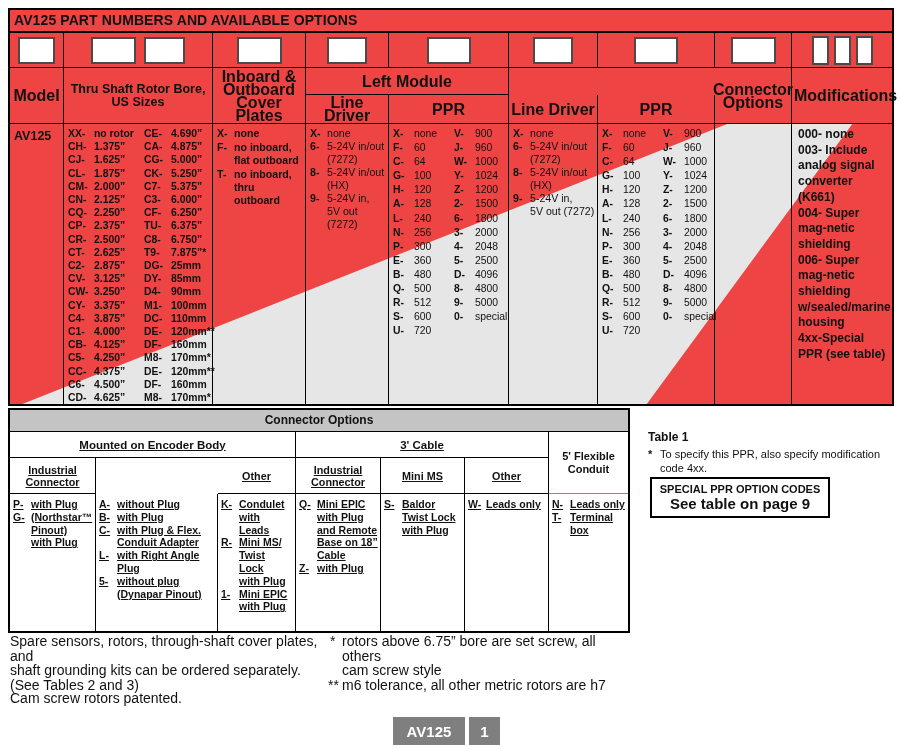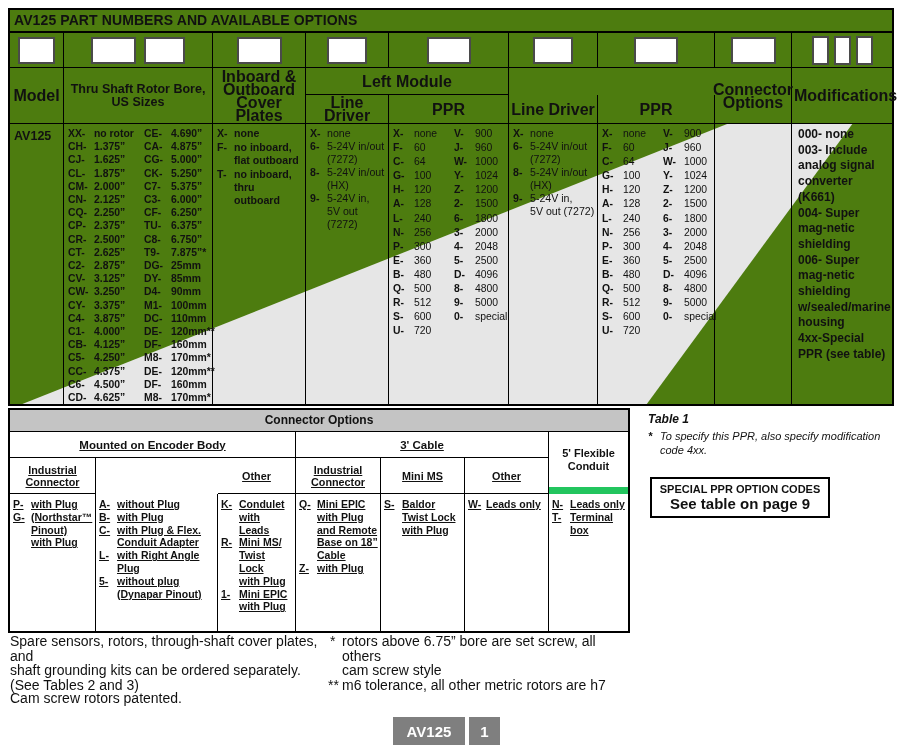--- a/index.html
+++ b/index.html
@@ -3,21 +3,21 @@
 <meta charset="utf-8">
 <style>
   * { margin:0; padding:0; box-sizing:border-box; }
   html,body { background:#ffffff; }
   body {
     width:901px; height:749px; position:relative;
     font-family:"Liberation Sans", sans-serif; color:#111;
     -webkit-font-smoothing:antialiased;
   }
   
-  .upper { position:absolute; left:8px; top:8px; width:886px; border:2px solid #000; background:#4d7c0f; }
+  .upper { position:absolute; left:8px; top:8px; width:886px; border:2px solid #000; background:#ef4444; }
   .title-bar { font-weight:bold; font-size:14px; padding:2px 4px 3px 4px; border-bottom:2px solid #000; letter-spacing:.1px; }
   .grid9 { display:grid; grid-template-columns:54px 149px 93px 83px 120px 89px 117px 77px 1fr; }
   .boxes-row { height:35px; border-bottom:1px solid #000; }
   .bcell { border-right:1px solid #000; display:flex; align-items:center; justify-content:center; gap:8px; }
   .bcell:last-child { border-right:none; }
   .cbox { border:2px solid #4a4a4a; background:#fff; width:42px; height:27px; }
   .cbox.sm { width:17px; height:29px; }
   .head-rows { grid-template-rows:27px 28px; border-bottom:1px solid #000; }
   .hcell { border-right:1px solid #000; display:flex; align-items:center; justify-content:center;
            text-align:center; font-weight:bold; font-size:16px; line-height:13px; padding:1px 2px; }
@@ -44,28 +44,28 @@
   .covers .opt { margin-bottom:1px; }
   
   .mod { font-size:12px; font-weight:bold; line-height:15.7px; }
   
   .lower { position:absolute; left:8px; top:408px; width:622px; border:2px solid #000; background:#fff; }
   .lower-title { background:#c4c4c4; text-align:center; font-weight:bold; font-size:12px; padding:3px 0 4px 0; border-bottom:1px solid #000; }
   .lower-grid { display:grid; grid-template-columns:86px 122px 78px 85px 84px 84px 1fr; grid-template-rows:26px 36px 137px; }
   .lg-cell { border-right:1px solid #000;text-decoration:underline; }
   .lg-group { border-bottom:1px solid #000; display:flex; align-items:center; justify-content:center; font-weight:bold; font-size:11.5px; }
   .lg-head { border-bottom:1px solid #000; display:flex; align-items:center; justify-content:center; text-align:center; font-weight:bold; font-size:10.8px; line-height:12px; padding:1px 2px; }
-  .lg-conduit { grid-column:7; grid-row:1/3; border-right:none; border-bottom:7px solid #22c55e; display:flex; align-items:center; justify-content:center; text-align:center; font-weight:bold; font-size:11px; line-height:13px; white-space:pre-line; }
+  .lg-conduit { grid-column:7; grid-row:1/3; border-right:none; border-bottom:1px solid #22c55e; display:flex; align-items:center; justify-content:center; text-align:center; font-weight:bold; font-size:11px; line-height:13px; white-space:pre-line; }
   .lg-body { padding:4px 2px 0 3px; }
   .lg-body .opt { font-size:10.5px; line-height:12.8px; }
   .lg-body .opt .code { width:18px; }
   .lg-body .opt .txt { font-weight:bold; }
   .norb { border-right:none; }
   
-  .table1 { position:absolute; left:648px; top:412px; width:252px;font-style:italic; }
+  .table1 { position:absolute; left:648px; top:430px; width:252px; }
   .table1-title { font-weight:bold; font-size:12px; margin-bottom:3px; }
   .starnote { display:flex; font-size:11px; line-height:14px; }
   .starnote .star { width:12px; flex:none; font-weight:bold; }
   .special-box { position:absolute; left:650px; top:477px; width:180px; border:2px solid #000; text-align:center; font-weight:bold; padding:4px 2px; }
   .special-box .l1 { font-size:11px; }
   .special-box .l2 { font-size:15px; }
   
   .note { position:absolute; font-size:14px; line-height:14.5px; white-space:pre-line; }
   .fstar { display:flex; white-space:normal; }
   .fstar .star { flex:none; width:12px; }

